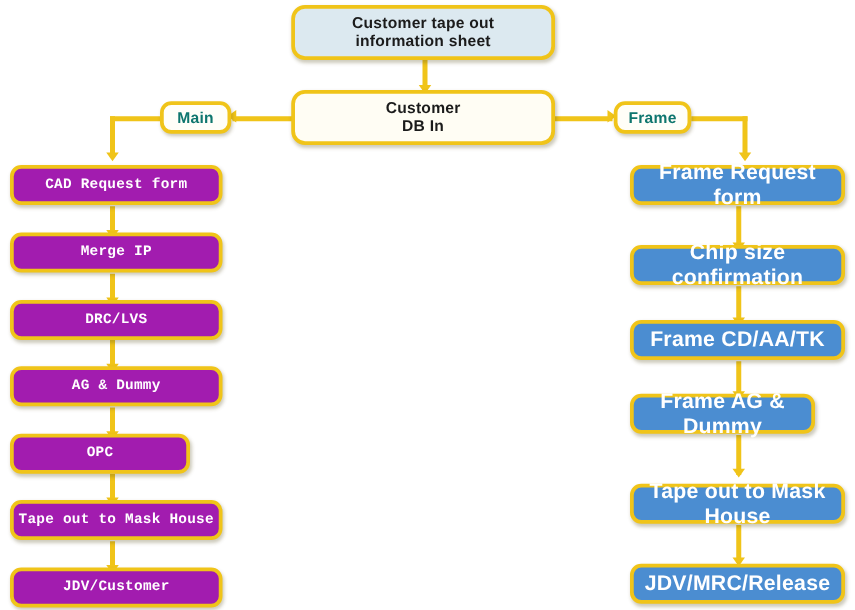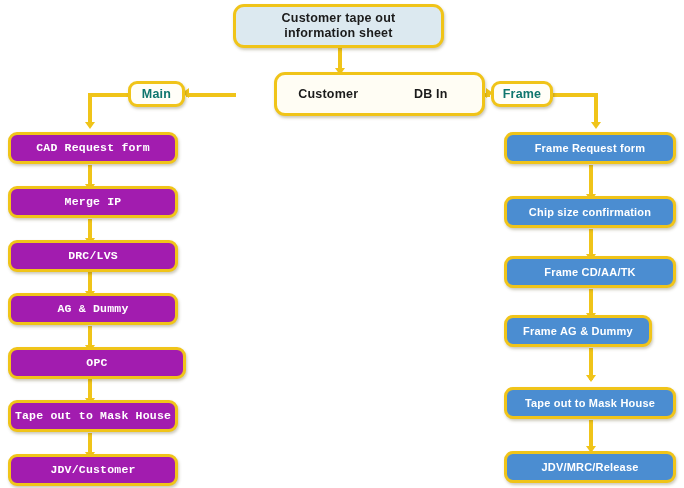--- a/index.html
+++ b/index.html
@@ -64,21 +64,21 @@
   .node-green {
     background: #a21caf;
     color: #ffffff;
     font-size: 11.5px;
     font-family: Liberation Mono, monospace;
   }
 
   .node-blue {
     background: #4b8dd1;
     color: #ffffff;
-    font-size: 11px;
+    font-size: 17px;
   }
 
   .node span { display: block; width: 100%; }
 
   
   .conn-v {
     position: absolute;
     width: 4px;
     background: #f0c419;
     z-index: 1;
@@ -158,21 +158,21 @@
   <div class="conn-v" style="left:589px; top:348px; height:32px;"></div>
   <div class="arrow-down" style="left:586px; top:375px;"></div>
   <div class="conn-v" style="left:589px; top:420px; height:30px;"></div>
   <div class="arrow-down" style="left:586px; top:446px;"></div>
 
   <div class="node node-top" style="left:233px; top:4px; width:211px; height:44px; flex-direction:column;">
     <span>Customer tape out</span>
     <span>information  sheet</span>
   </div>
 
-  <div class="node node-db" style="left:233px; top:72px; width:211px; height:44px; flex-direction:row;margin-left:41px;">
+  <div class="node node-db" style="left:233px; top:72px; width:211px; height:44px; flex-direction:column;">
     <span>Customer</span>
     <span>DB In</span>
   </div>
 
   <div class="node node-tag" style="left:128px; top:81px; width:57px; height:26px;">
     <span>Main</span>
   </div>
 
   <div class="node node-tag" style="left:491px; top:81px; width:62px; height:26px;">
     <span>Frame</span>
@@ -183,21 +183,21 @@
   </div>
   <div class="node node-green" style="left:8px; top:186px; width:170px; height:32px;">
     <span>Merge  IP</span>
   </div>
   <div class="node node-green" style="left:8px; top:240px; width:170px; height:32px;">
     <span>DRC/LVS</span>
   </div>
   <div class="node node-green" style="left:8px; top:293px; width:170px; height:32px;">
     <span>AG &amp; Dummy</span>
   </div>
-  <div class="node node-green" style="left:8px; top:347px; width:178px; height:32px;">
+  <div class="node node-green" style="left:8px; top:347px; width:144px; height:32px;">
     <span>OPC</span>
   </div>
   <div class="node node-green" style="left:8px; top:400px; width:170px; height:32px;">
     <span>Tape out  to  Mask  House</span>
   </div>
   <div class="node node-green" style="left:8px; top:454px; width:170px; height:32px;">
     <span>JDV/Customer</span>
   </div>
 
   <div class="node node-blue" style="left:504px; top:132px; width:172px; height:32px;">

